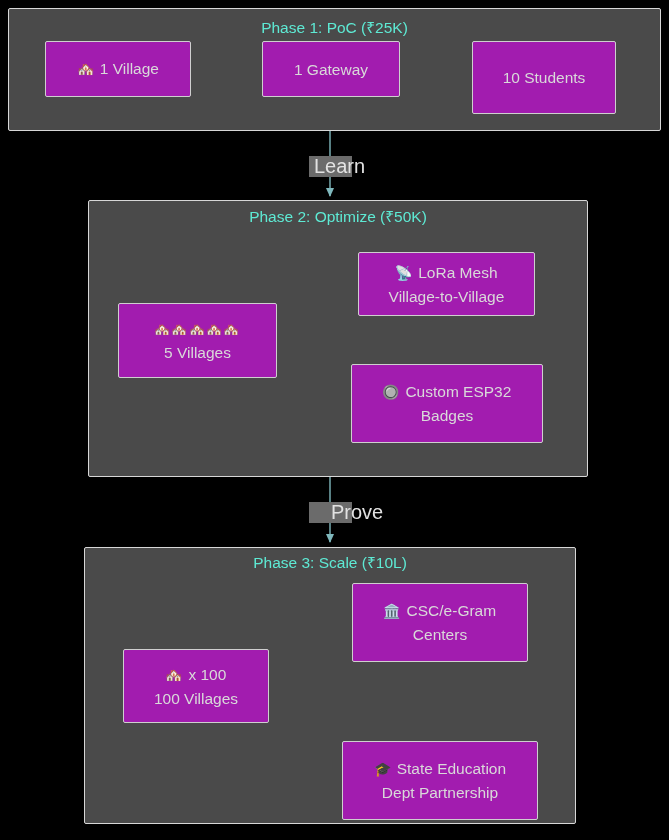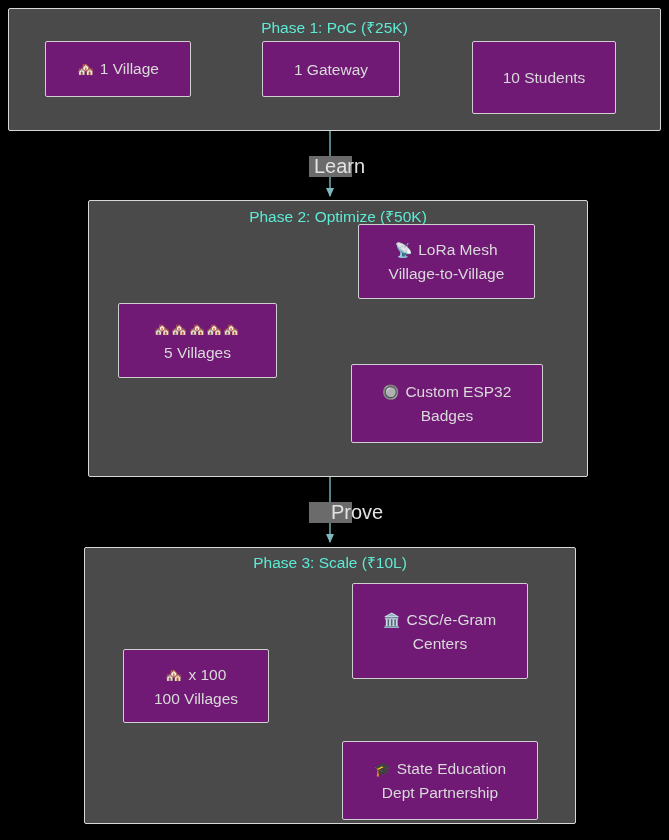--- a/index.html
+++ b/index.html
@@ -38,21 +38,21 @@
     text-align: center;
     color: #5eead4;
     font-size: 15.5px;
     line-height: 18px;
     white-space: nowrap;
   }
 
   
   .node {
     position: absolute;
-    background: #701a75;
+    background: #a21caf;
     border: 1.3px solid #cfcfcf;
     border-radius: 2px;
     box-sizing: border-box;
     display: flex;
     flex-direction: column;
     align-items: center;
     justify-content: center;
     color: #d9d9d9;
     font-size: 15.5px;
     line-height: 23px;
@@ -138,42 +138,42 @@
 
   <div class="cluster" style="left:88px; top:200px; width:500px; height:277px;">
     <div class="cluster-title" style="top:7px;">Phase 2: Optimize (₹50K)</div>
   </div>
 
   <div class="node" style="left:118px; top:303px; width:159px; height:75px;">
     <div class="ln emoji" style="font-size:13px;">🏘️🏘️🏘️🏘️🏘️</div>
     <div class="ln">5 Villages</div>
   </div>
 
-  <div class="node" style="left:358px; top:224px; width:177px; height:75px;">
+  <div class="node" style="left:358px; top:252px; width:177px; height:64px;">
     <div class="ln"><span class="emoji">📡</span> <span>LoRa Mesh</span></div>
     <div class="ln">Village-to-Village</div>
   </div>
 
   <div class="node" style="left:351px; top:364px; width:192px; height:79px;">
     <div class="ln"><span class="emoji">🔘</span> <span>Custom ESP32</span></div>
     <div class="ln">Badges</div>
   </div>
 
   <div class="edge-label" style="left:309px; top:502px; width:43px;padding-left:22px;">Prove</div>
 
   <div class="cluster" style="left:84px; top:547px; width:492px; height:277px;">
     <div class="cluster-title" style="top:6px;">Phase 3: Scale (₹10L)</div>
   </div>
 
   <div class="node" style="left:123px; top:649px; width:146px; height:74px;">
     <div class="ln"><span class="emoji">🏘️</span> <span>x 100</span></div>
     <div class="ln">100 Villages</div>
   </div>
 
-  <div class="node" style="left:352px; top:583px; width:176px; height:96px;">
+  <div class="node" style="left:352px; top:583px; width:176px; height:79px;">
     <div class="ln"><span class="emoji">🏛️</span> <span>CSC/e-Gram</span></div>
     <div class="ln">Centers</div>
   </div>
 
   <div class="node" style="left:342px; top:710px; width:196px; height:79px;margin-top:31px;">
     <div class="ln"><span class="emoji">🎓</span> <span>State Education</span></div>
     <div class="ln">Dept Partnership</div>
   </div>
 
 </div>

